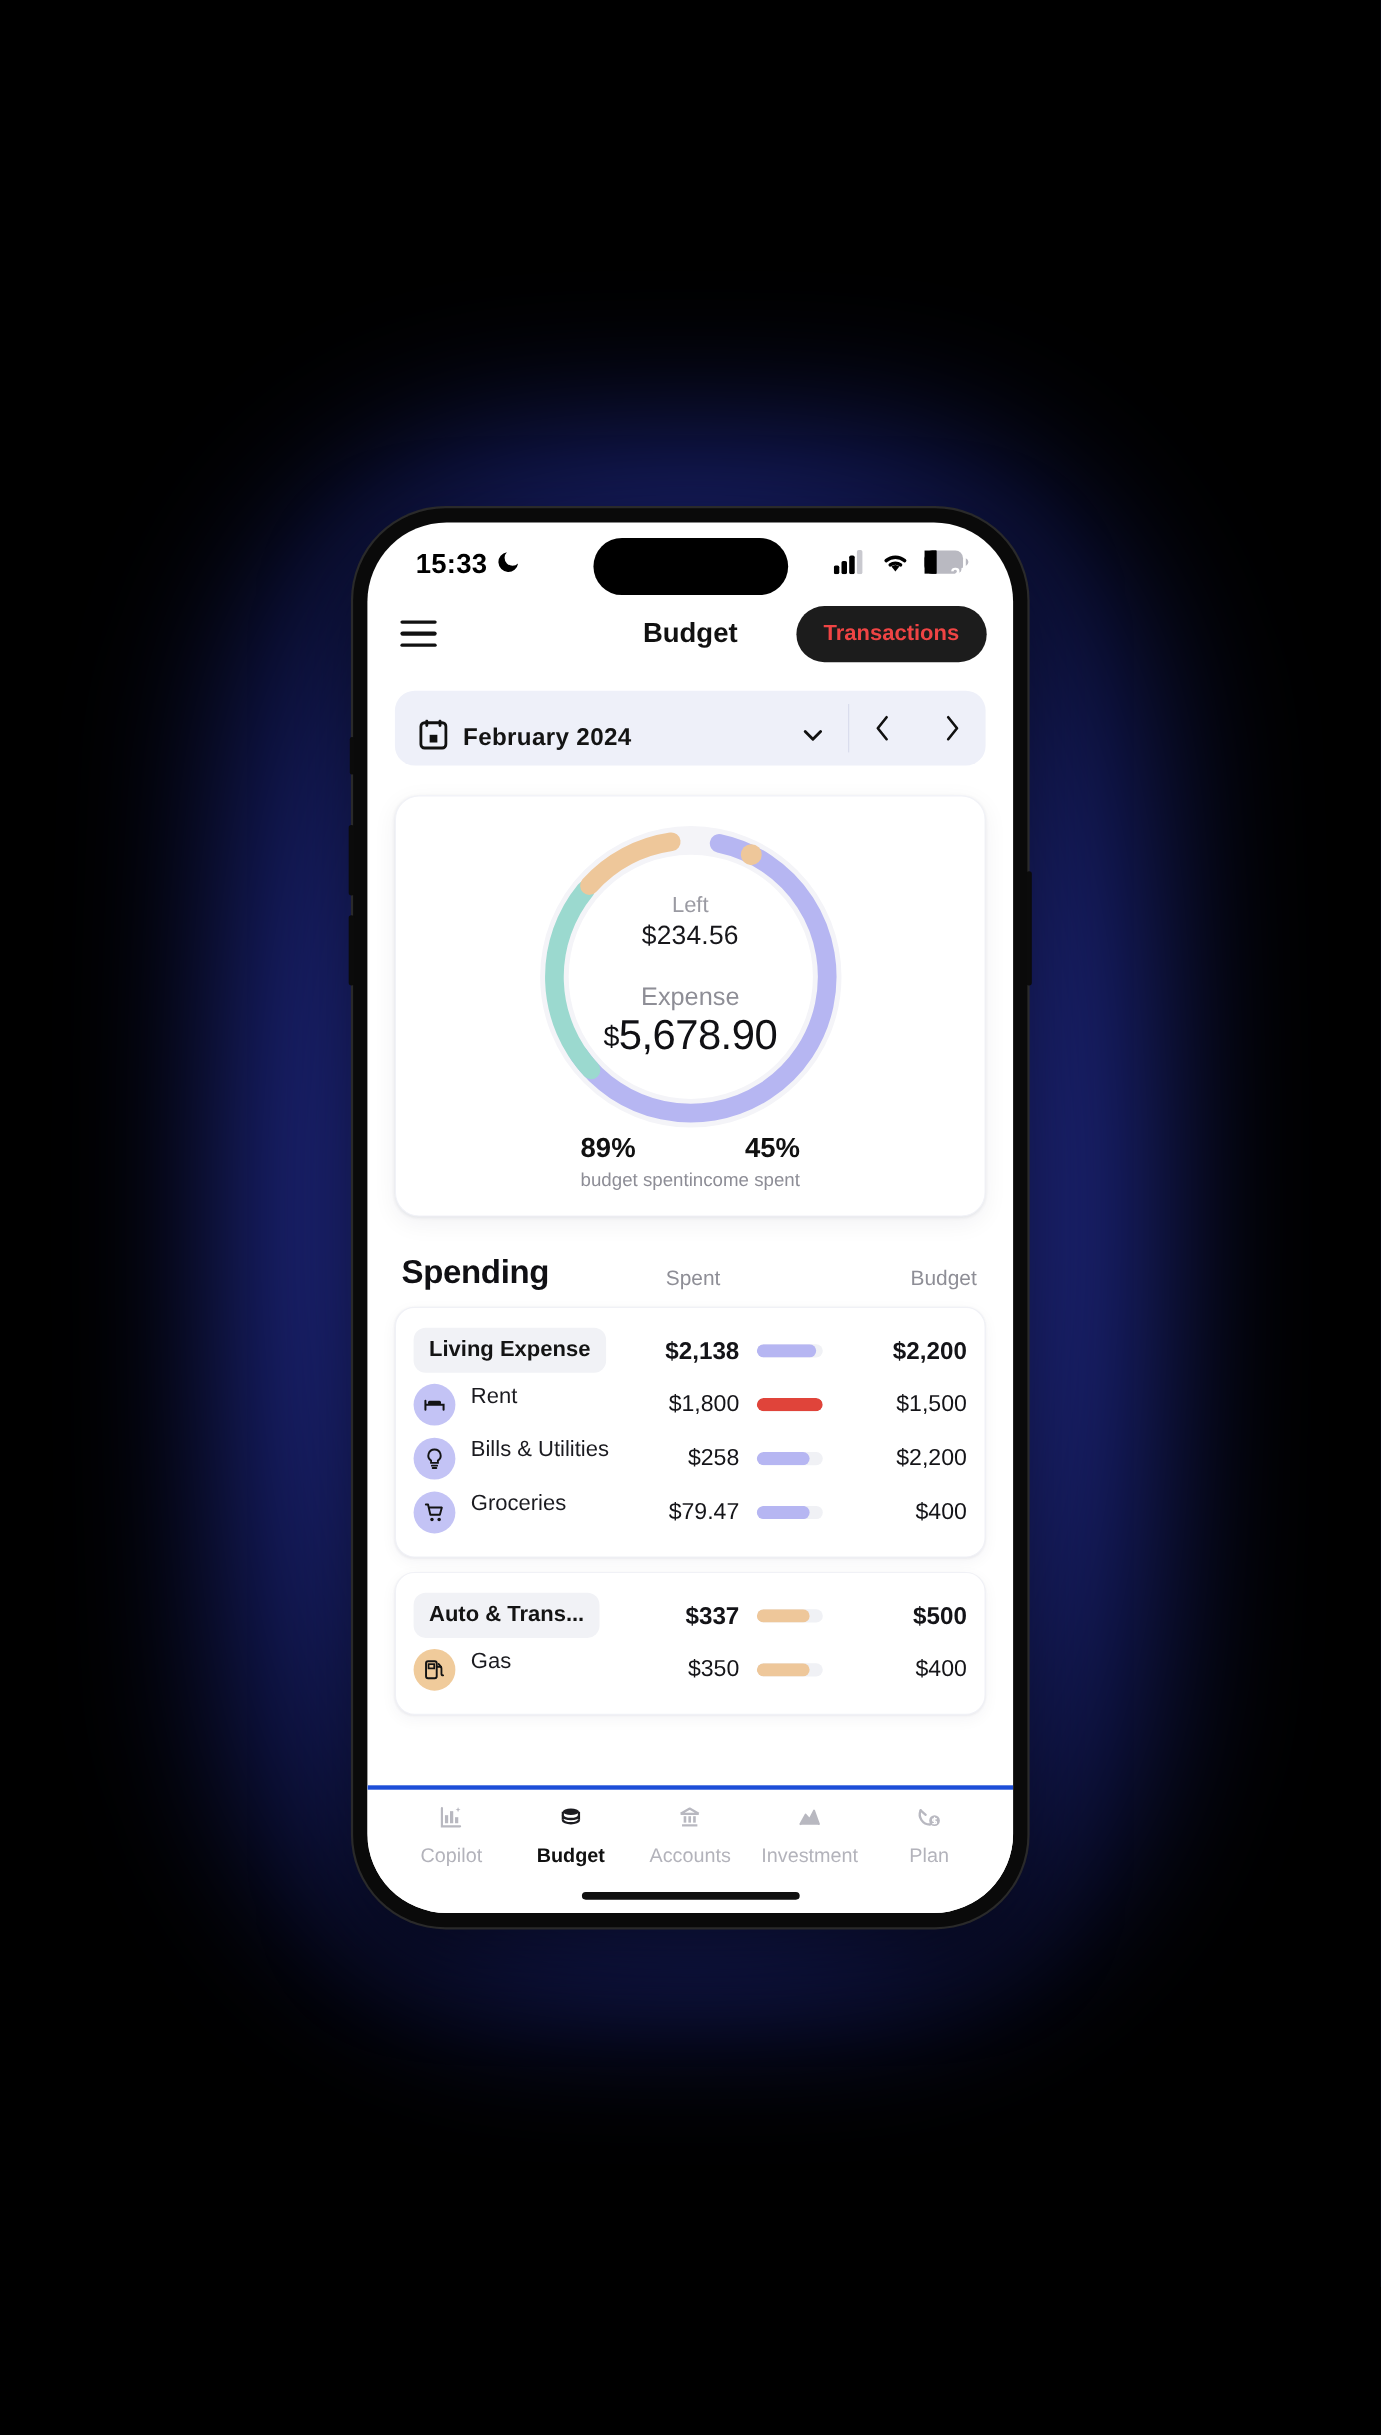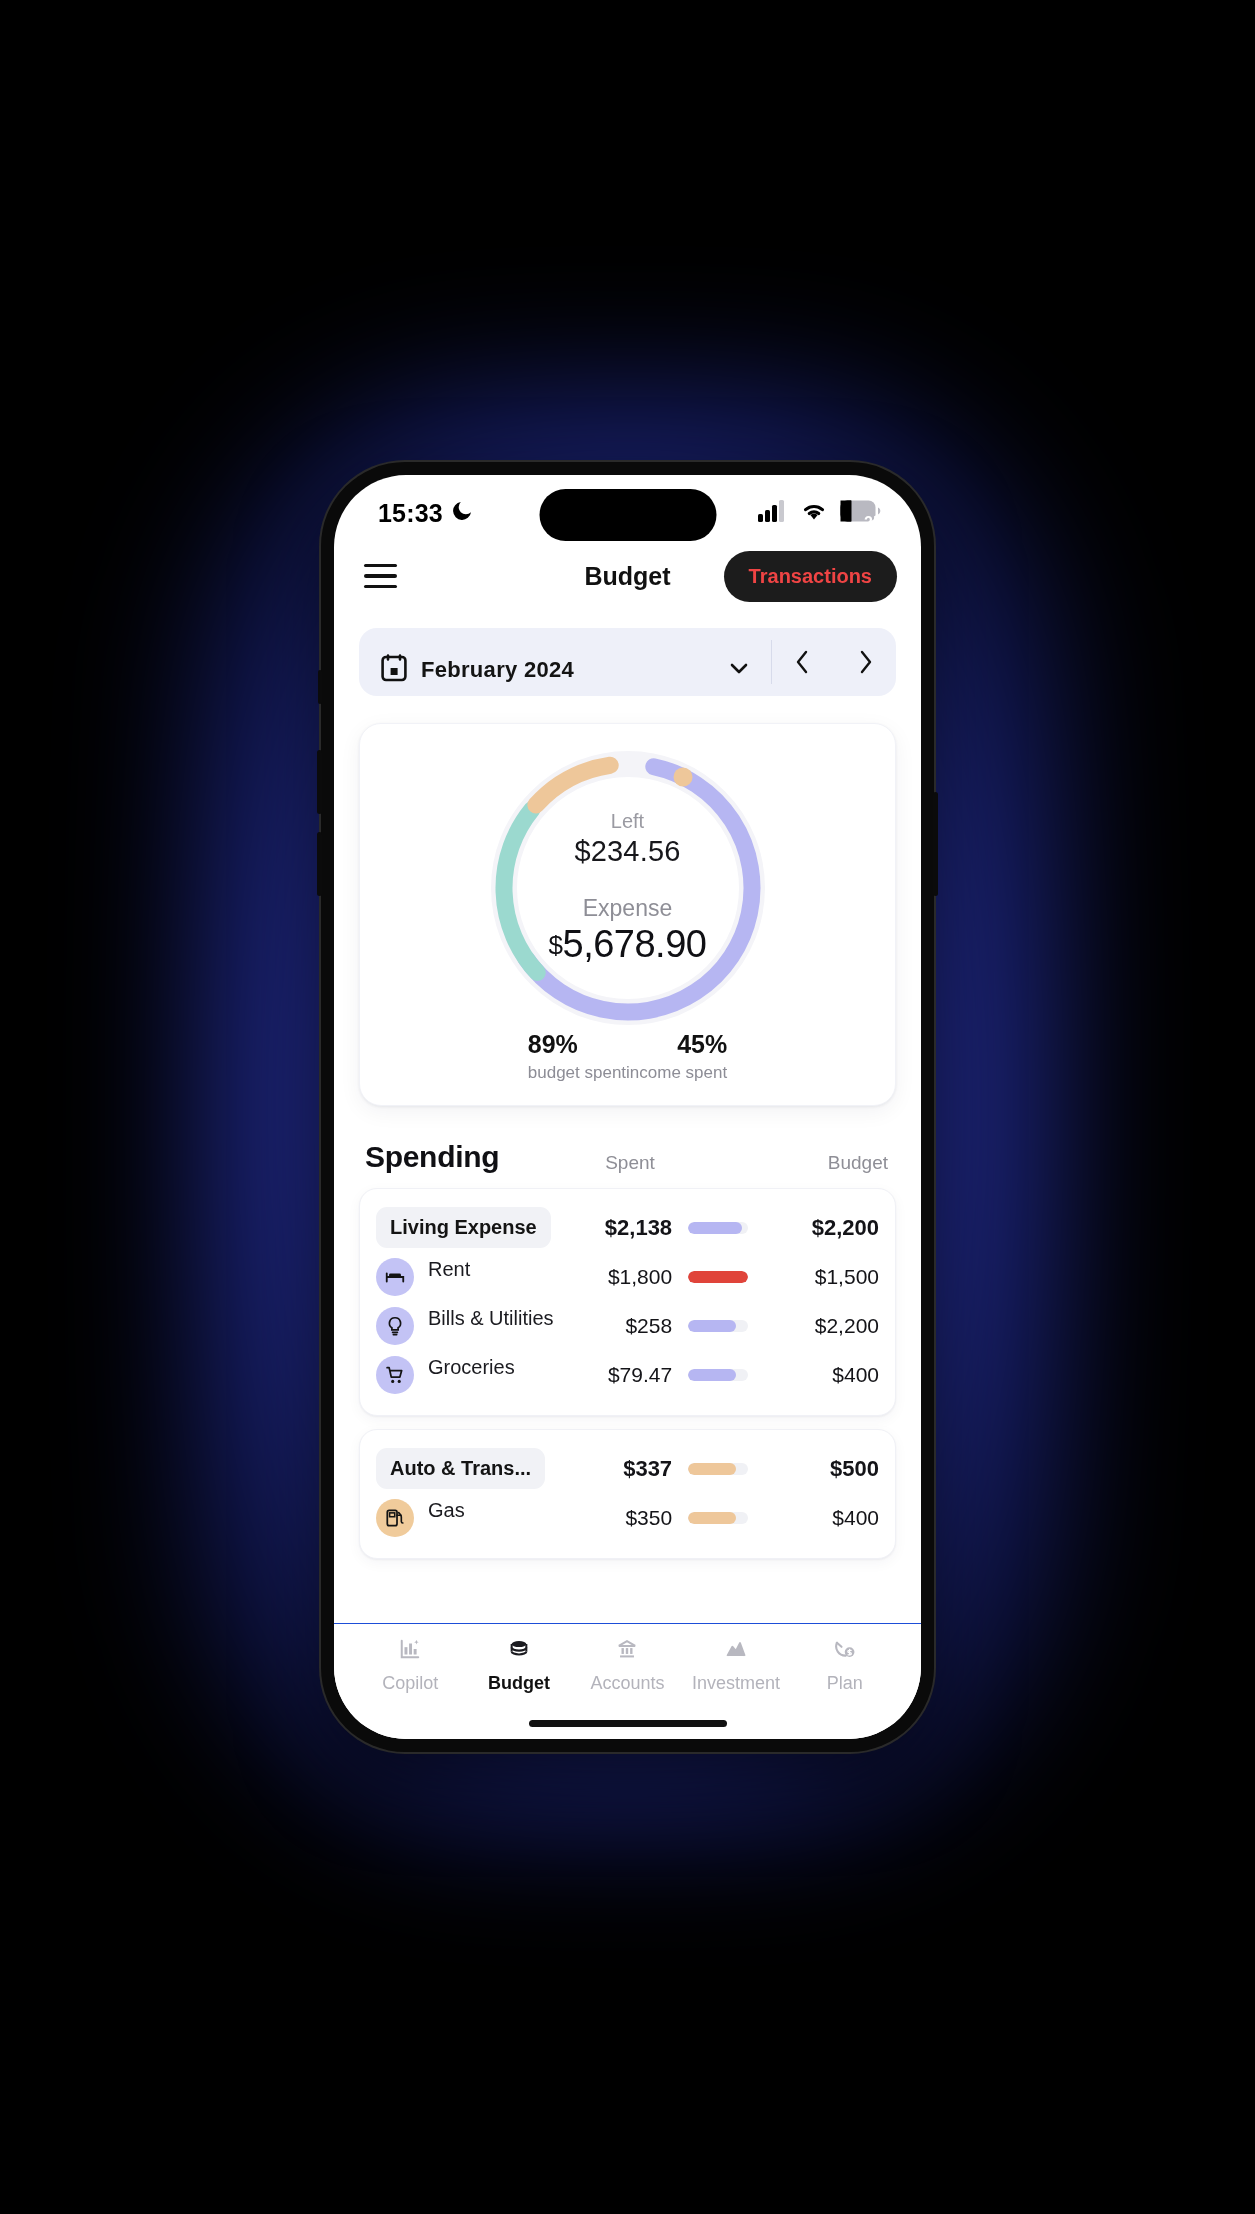--- a/index.html
+++ b/index.html
@@ -101,21 +101,21 @@
     box-shadow:0 1px 3px rgba(20,24,60,.07), 0 6px 22px rgba(20,24,60,.055);
     border:1px solid #f1f2f7;
     padding:18px 26px 22px;
   }
   #donut-wrap { position:relative; width:100%; height:292px; display:flex; align-items:center; justify-content:center; }
   #donut-center {
     position:absolute; left:50%; top:50%; transform:translate(-50%,-50%);
     text-align:center; width:240px;
   }
   .donut-label { font-size:20px; color:#9a9aa2; font-weight:400; }
-  #left-value { font-size:29px; color:#17171b; margin-top:2px; letter-spacing:.2px; }
+  #left-value { font-size:24px; color:#17171b; margin-top:2px; letter-spacing:.2px; }
   #expense-label { font-size:23px; color:#8e8e96; margin-top:27px; }
   #expense-value { font-size:38px; color:#101014; letter-spacing:-.5px; margin-top:1px; }
   #expense-value .cur { font-size:26px; vertical-align:3px; }
 
   #donut-stats { display:flex; justify-content:center; margin-top:-4px; }
   .stat-val { font-size:25px; font-weight:700; color:#111; }
   .stat-cap { font-size:17px; color:#8d8d96; margin-top:4px; }
   #stat-right { text-align:right; }
 
   
@@ -153,21 +153,21 @@
   .row.group .amt-spent, .row.group .amt-budget { font-weight:700; font-size:22px; }
   .bar-track {
     flex:1 1 auto; height:12px; background:#f0f1f5; border-radius:8px;
     overflow:hidden; margin-right:16px; min-width:60px;
   }
   .bar-fill { height:100%; border-radius:8px; }
 
   
   #bottom-nav {
     flex:0 0 116px;
-    border-top:1px solid #1d4ed8;
+    border-top:4px solid #1d4ed8;
     display:flex; align-items:flex-start; padding:14px 22px 0;
     background:#fff;
   }
   .nav-item {
     flex:1 1 0; display:flex; flex-direction:column;
     align-items:center; gap:9px; cursor:pointer;
   }
   .nav-label { font-size:18px; color:#b3b3bb; }
   .nav-item.active .nav-label { color:#111; font-weight:700; }
   #home-indicator {

